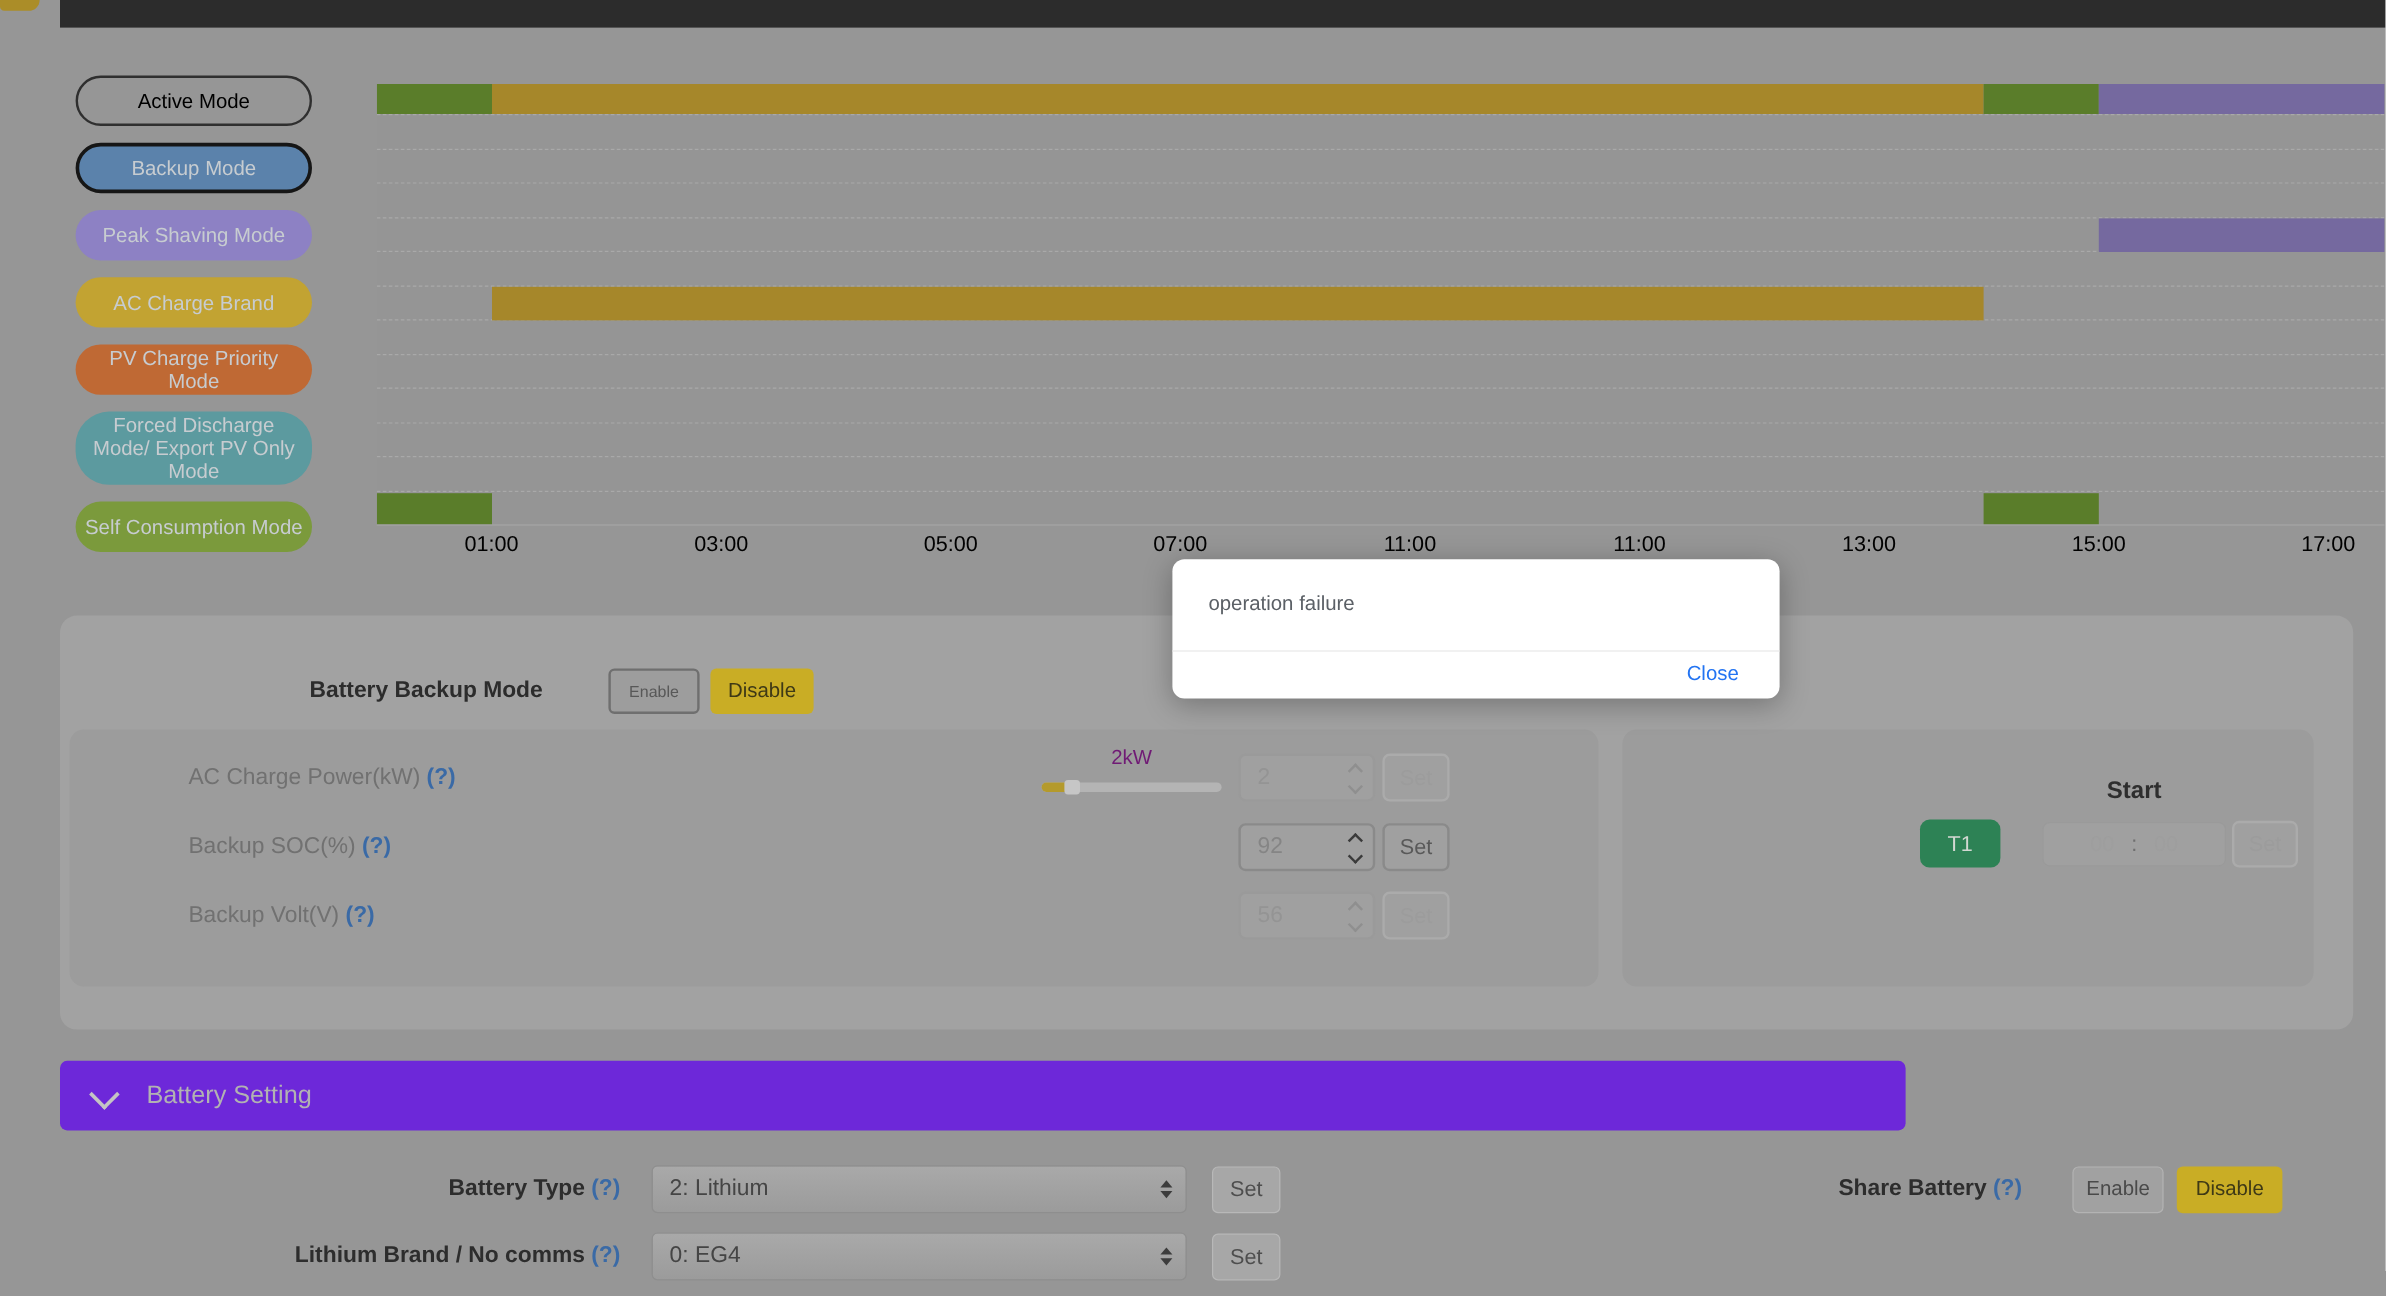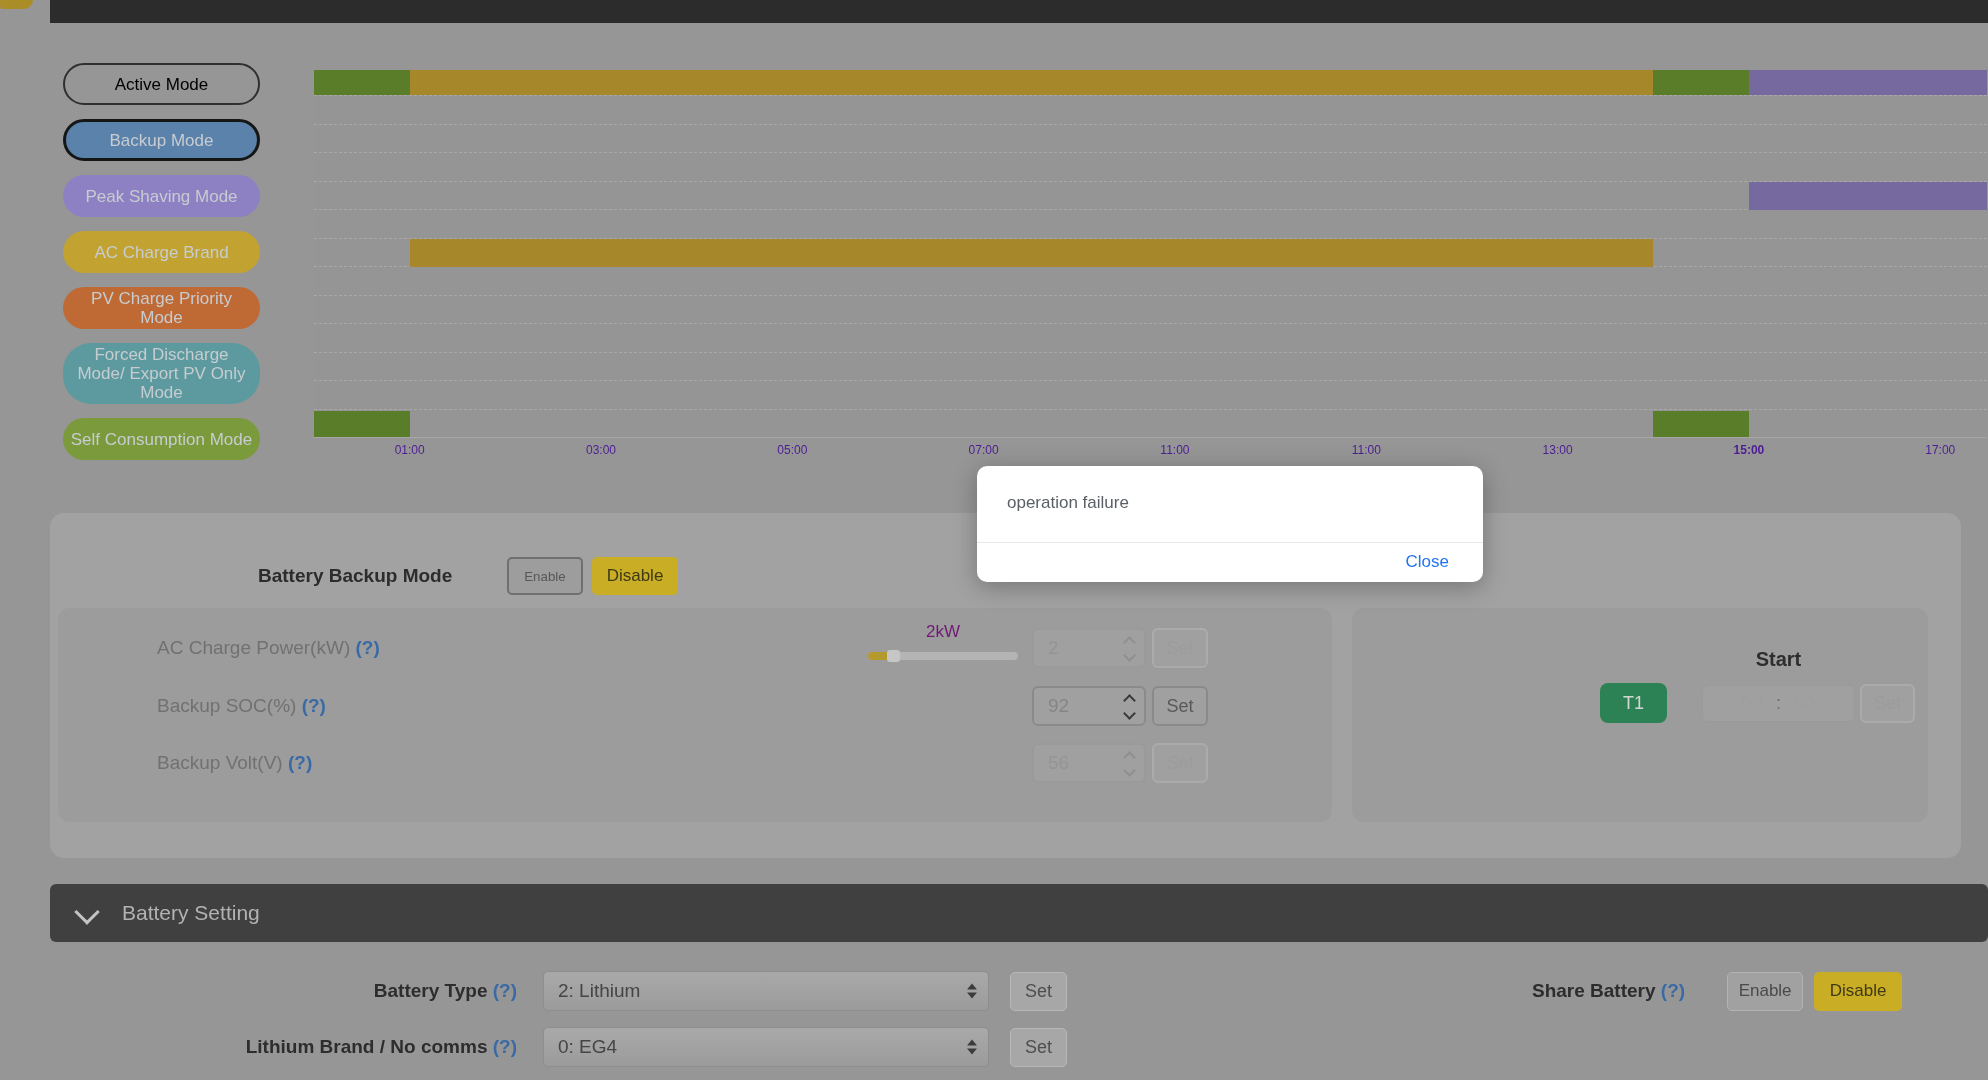--- a/index.html
+++ b/index.html
@@ -17,21 +17,21 @@
   .mode-btn.outlined{background:transparent;border:2px solid #2f2f2f;color:#000000;}
   .mode-btn.selected{border:3px solid #161616;}
   .mode-btn.tall{min-height:54px;}
 
   
   .chart{position:absolute;left:314px;top:70px;width:1673px;height:367px;background:#959595;
          border-bottom:1px solid #a6a6a6;overflow:hidden;}
   .gridline{position:absolute;left:0;width:100%;height:0;border-top:1px dashed #a9a9a9;}
   .bar{position:absolute;}
   .time-axis{position:absolute;left:314px;top:443px;width:1673px;height:24px;}
-  .tick{position:absolute;top:0;transform:translateX(-50%);font-size:12px;color:#4c1d95;white-space:nowrap;}
+  .tick{position:absolute;top:0;transform:translateX(-50%);font-size:18px;color:#000000;white-space:nowrap;}
 
   
   .outer-card{position:absolute;left:50px;top:513px;width:1911px;height:345px;background:#a2a2a2;border-radius:14px;}
   .bbm-label{position:absolute;left:258px;top:557px;height:38px;line-height:38px;font-weight:bold;font-size:19px;color:#2c2c2c;}
   .btn{display:inline-flex;align-items:center;justify-content:center;box-sizing:border-box;border-radius:5px;
        font-size:17px;cursor:pointer;border:none;}
   .enable-pressed{position:absolute;left:507px;top:557px;width:76px;height:38px;background:#9d9d9d;
                   border:2px solid #6f6f6f;color:#585858;border-radius:5px;}
   .gold-btn{background:#c9ad25;color:#3e3916;}
   .disable-1{position:absolute;left:592px;top:557px;width:86px;height:38px;}
@@ -67,21 +67,21 @@
   .t1-badge{position:absolute;left:248px;top:75px;width:67px;height:40px;border-radius:8px;background:#2d8255;
             color:#d2d8d2;font-size:18px;display:flex;align-items:center;justify-content:center;cursor:pointer;}
   .time-input{position:absolute;left:350px;top:77px;width:153px;height:37px;box-sizing:border-box;border:1px solid #9a9a9a;
               border-radius:6px;background:#a0a0a0;display:flex;align-items:center;justify-content:center;gap:14px;
               font-size:18px;color:#9e9e9e;cursor:text;}
   .time-colon{color:#6f6f6f;}
   .start-set{position:absolute;left:508px;top:76px;width:55px;height:39px;border-radius:6px;background:#a0a0a0;
              border:2px solid #ababab;color:#9c9c9c;font-size:18px;}
 
   
-  .section-bar{position:absolute;left:50px;top:884px;width:1938px;height:58px;background:#404040;border-radius:6px;}
+  .section-bar{position:absolute;left:50px;top:884px;width:1538px;height:58px;background:#6d28d9;border-radius:6px;}
   .chev{position:absolute;left:28px;top:19px;width:15px;height:15px;border-left:3px solid #c4c4c4;
         border-bottom:3px solid #c4c4c4;transform:rotate(-45deg);}
   .section-title{position:absolute;left:72px;top:0;height:58px;line-height:58px;font-size:21px;color:#b2b2b2;}
 
   .brow{position:absolute;left:50px;width:1938px;height:44px;}
   .brow-label{position:absolute;left:0;top:0;width:467px;height:42px;line-height:42px;text-align:right;
               font-weight:bold;font-size:19px;color:#2d2d2d;}
   .select{position:absolute;left:493px;top:1px;width:446px;height:40px;box-sizing:border-box;border:1px solid #8e8e8e;
           border-radius:5px;background:linear-gradient(#a9a9a9,#9b9b9b);color:#454545;font-size:19px;
           display:flex;align-items:center;padding:0 30px 0 14px;cursor:pointer;}
@@ -143,21 +143,21 @@
       <div class="bar" style="left: 1339.24px; width: 95.66px; top: 341px; height: 26px; background: rgb(90, 125, 42);"></div>
     </div>
   <div class="time-axis">
       <span class="tick" style="left: 95.66px;">01:00</span>
       <span class="tick" style="left: 286.98px;">03:00</span>
       <span class="tick" style="left: 478.3px;">05:00</span>
       <span class="tick" style="left: 669.62px;">07:00</span>
       <span class="tick" style="left: 860.94px;">11:00</span>
       <span class="tick" style="left: 1052.26px;">11:00</span>
       <span class="tick" style="left: 1243.58px;">13:00</span>
-      <span class="tick" style="left: 1434.9px; font-weight: bold;">15:00</span>
+      <span class="tick" style="left: 1434.9px;">15:00</span>
       <span class="tick" style="left: 1626.22px;">17:00</span>
     </div>
 
   <div class="outer-card"></div>
   <div class="bbm-label">Battery Backup Mode</div>
   <button class="enable-pressed">Enable</button>
   <button class="btn gold-btn disable-1">Disable</button>
 
   <div class="subcard subcard-a">
     <div class="prow" style="top:18px;">

